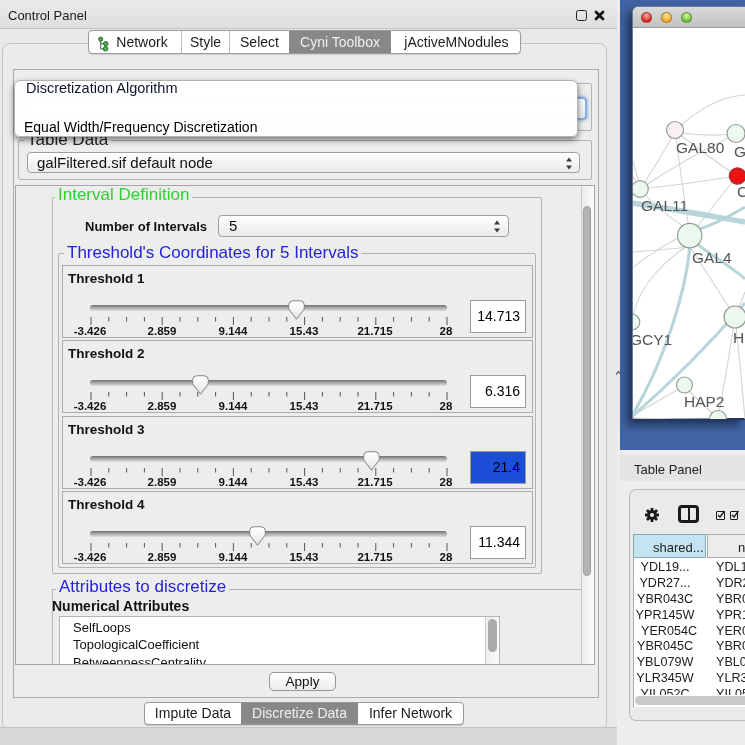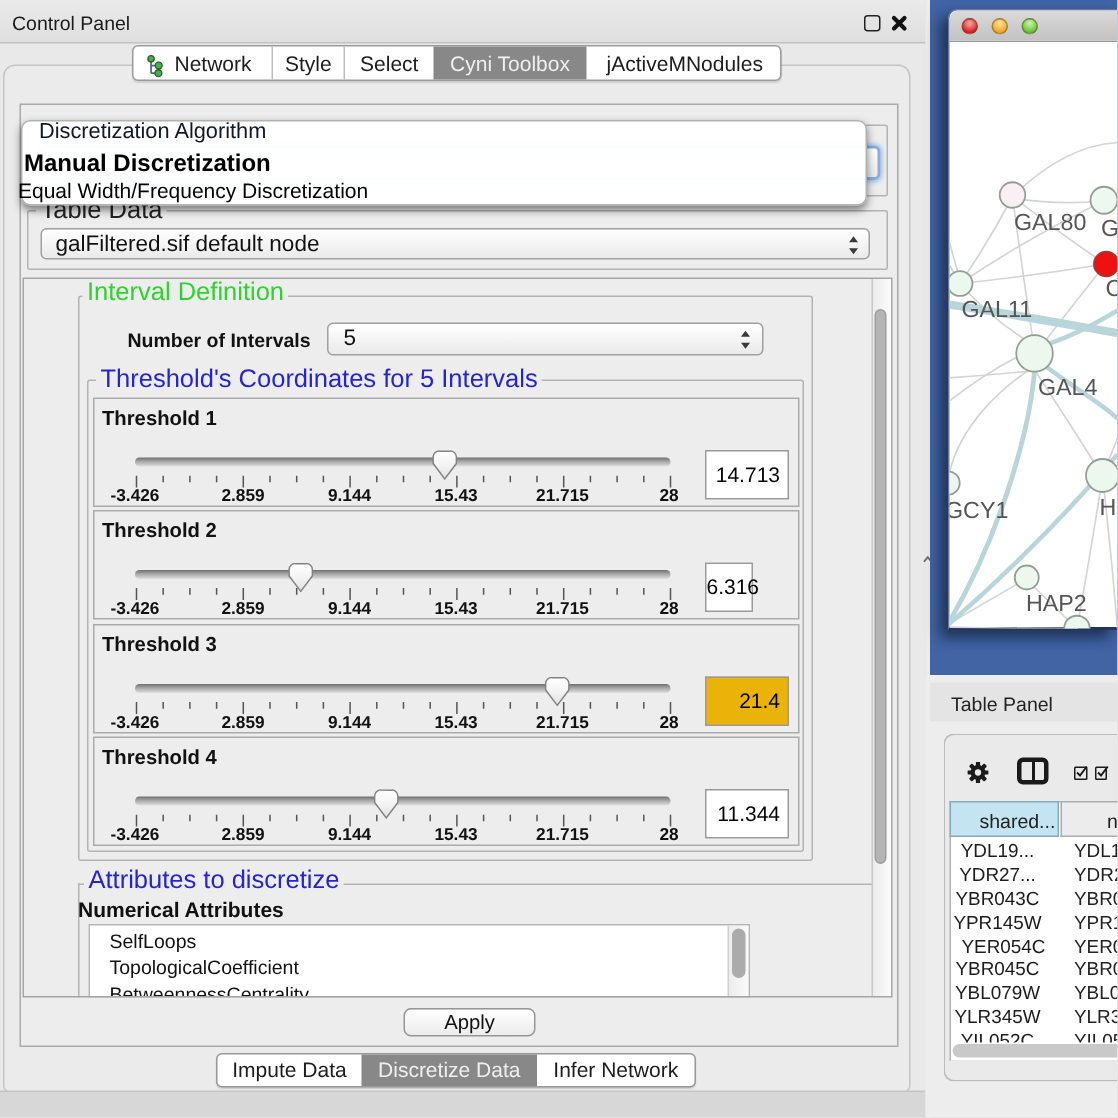--- a/index.html
+++ b/index.html
@@ -26,22 +26,21 @@
           <path d="M3.7 3.2 V12.8 M3.7 7.7 H8.8 M3.7 12.8 H8.6" stroke="#5a6b7a" stroke-width="1.2" fill="none"></path>
           <circle cx="3.7" cy="3.2" r="2.1" fill="#51a851" stroke="#1e6b1e" stroke-width="0.9"></circle>
           <circle cx="8.8" cy="7.7" r="2.3" fill="#51a851" stroke="#1e6b1e" stroke-width="0.9"></circle>
           <circle cx="8.6" cy="12.8" r="2.3" fill="#51a851" stroke="#1e6b1e" stroke-width="0.9"></circle>
         </svg>Network</span><span class="seg" style="width:48px;text-align:center;padding:0;border-left:1px solid #bdbdbd;">Style</span><span class="seg" style="width:60px;text-align:center;padding:0;border-left:1px solid #bdbdbd;">Select</span><span class="seg sel" style="width:102px;text-align:center;padding:0;">Cyni Toolbox</span><span class="seg" style="width:131px;text-align:center;padding:0;">jActiveMNodules</span></div>
 <div class="abs" style="left:13px;top:69px;width:586px;height:629px;background:#ededed;border:1px solid #aaaaaa;"></div>
 <div class="grp" style="left:18px;top:83px;width:574px;height:48px;"></div>
 <div class="abs" style="z-index:7;left:26px;top:80px;font-size:14.5px;color:#0f172a;">Discretization Algorithm</div>
 <div class="combo" style="left:27px;top:97px;width:560px;height:23px;border:2px solid #86aede;box-shadow:0 0 3px 1px rgba(100,155,225,0.6);"></div>
 <div class="abs" style="z-index:5;left:14px;top:80px;width:564px;height:57px;background:rgba(255,255,255,0.97);border:1px solid #b2b2b2;border-radius:6px;box-shadow:0 3px 6px rgba(0,0,0,0.5);"></div>
-<div class="abs" style="z-index:6;left:16px;top:101px;font-size:16px;font-weight:bold;color:#000;">Manual Discretization</div>
-<div class="abs" style="z-index:6;left:12px;top:118.5px;font-size:14px;color:#000;">Equal Width/Frequency Discretization</div>
+<div class="abs" style="z-index:6;left:24px;top:118.5px;font-size:14px;color:#000;">Equal Width/Frequency Discretization</div>
 <div class="grp" style="left:18px;top:140px;width:574px;height:40px;"></div>
 <div class="grplabel" style="left:24px;top:133px;color:#222;">Table Data</div>
 <div class="combo" style="left:27px;top:152px;width:553px;height:21px;line-height:19px;padding-left:9px;">galFiltered.sif default node<svg style="position:absolute;right:6px;top:3.5px;" width="8" height="13">
         <path d="M4 0.5 L7 4.5 L1 4.5 Z" fill="#3a3a3a"></path>
         <path d="M4 12.5 L7 8.5 L1 8.5 Z" fill="#3a3a3a"></path>
       </svg></div>
 <div class="grp" style="left:52px;top:197px;width:490px;height:377px;"></div>
 <div class="grplabel" style="left:55px;top:188px;color:#2fd32f;">Interval Definition</div>
 <div class="abs" style="left:85px;top:219px;font-size:13px;font-weight:bold;color:#111;">Number of Intervals</div>
 <div class="combo" style="left:218px;top:215px;width:291px;height:22px;line-height:20px;padding-left:10px;">5<svg style="position:absolute;right:7px;top:4px;" width="8" height="13">
@@ -128,21 +127,21 @@
     <svg class="abs" style="left:192.4px;top:375px;" width="17" height="20" viewBox="0 0 17 20">
       <defs>
         <linearGradient id="thg340" x1="0" y1="0" x2="0" y2="1">
           <stop offset="0" stop-color="#ffffff"></stop>
           <stop offset="0.55" stop-color="#f2f2f2"></stop>
           <stop offset="1" stop-color="#e0e0e0"></stop>
         </linearGradient>
       </defs>
       <path d="M0.75 9 V4.5 A4 4 0 0 1 4.75 0.75 H12.25 A4 4 0 0 1 16.25 4.5 V9 L8.5 19.25 Z" fill="url(#thg340)" stroke="#828282" stroke-width="1"></path>
     </svg>
-    <div class="abs" style="left:470px;top:375px;width:32px;height:33px;background:#fff;border:1px solid #9a9a9a;font-size:14px;line-height:31px;text-align:right;padding-right:5px;color:#000;">6.316</div>
+    <div class="abs" style="left:470px;top:375px;width:56px;height:33px;background:#fff;border:1px solid #9a9a9a;font-size:14px;line-height:31px;text-align:right;padding-right:5px;color:#000;">6.316</div>
 <div class="abs" style="left:62px;top:416px;width:471px;height:73px;border:1px solid #ababab;background:#ededed;"></div>
     <div class="abs" style="left:68px;top:422px;font-size:13.5px;font-weight:bold;color:#111;">Threshold 3</div>
     <div class="abs" style="left:90px;top:455.5px;width:357px;height:6.5px;border-radius:3px;background:linear-gradient(#6f6f6f,#a8a8a8 45%,#e0e0e0);"></div>
     <svg class="abs" style="left:89px;top:467.5px;" width="362" height="10">
       <line x1="2.00" y1="0" x2="2.00" y2="8" class="tick"></line>
       <line x1="19.80" y1="0" x2="19.80" y2="4.5" class="tick"></line>
       <line x1="37.60" y1="0" x2="37.60" y2="4.5" class="tick"></line>
       <line x1="55.40" y1="0" x2="55.40" y2="4.5" class="tick"></line>
       <line x1="73.20" y1="0" x2="73.20" y2="8" class="tick"></line>
       <line x1="91.00" y1="0" x2="91.00" y2="4.5" class="tick"></line>
@@ -171,21 +170,21 @@
     <svg class="abs" style="left:363.2px;top:451px;" width="17" height="20" viewBox="0 0 17 20">
       <defs>
         <linearGradient id="thg416" x1="0" y1="0" x2="0" y2="1">
           <stop offset="0" stop-color="#ffffff"></stop>
           <stop offset="0.55" stop-color="#f2f2f2"></stop>
           <stop offset="1" stop-color="#e0e0e0"></stop>
         </linearGradient>
       </defs>
       <path d="M0.75 9 V4.5 A4 4 0 0 1 4.75 0.75 H12.25 A4 4 0 0 1 16.25 4.5 V9 L8.5 19.25 Z" fill="url(#thg416)" stroke="#828282" stroke-width="1"></path>
     </svg>
-    <div class="abs" style="left:470px;top:451px;width:56px;height:33px;background:#eab308;border:1px solid #9a9a9a;font-size:14px;line-height:31px;text-align:right;padding-right:5px;color:#000;">21.4</div>
+    <div class="abs" style="left:470px;top:451px;width:56px;height:33px;background:#1d4ed8;border:1px solid #9a9a9a;font-size:14px;line-height:31px;text-align:right;padding-right:5px;color:#000;">21.4</div>
 <div class="abs" style="left:62px;top:491px;width:471px;height:73px;border:1px solid #ababab;background:#ededed;"></div>
     <div class="abs" style="left:68px;top:497px;font-size:13.5px;font-weight:bold;color:#111;">Threshold 4</div>
     <div class="abs" style="left:90px;top:530.5px;width:357px;height:6.5px;border-radius:3px;background:linear-gradient(#6f6f6f,#a8a8a8 45%,#e0e0e0);"></div>
     <svg class="abs" style="left:89px;top:542.5px;" width="362" height="10">
       <line x1="2.00" y1="0" x2="2.00" y2="8" class="tick"></line>
       <line x1="19.80" y1="0" x2="19.80" y2="4.5" class="tick"></line>
       <line x1="37.60" y1="0" x2="37.60" y2="4.5" class="tick"></line>
       <line x1="55.40" y1="0" x2="55.40" y2="4.5" class="tick"></line>
       <line x1="73.20" y1="0" x2="73.20" y2="8" class="tick"></line>
       <line x1="91.00" y1="0" x2="91.00" y2="4.5" class="tick"></line>
@@ -226,21 +225,21 @@
 <div class="grplabel" style="left:56px;top:580px;color:#2424d6;">Attributes to discretize</div>
 <div class="abs" style="left:52px;top:598px;font-size:14px;font-weight:bold;color:#111;">Numerical Attributes</div>
 <div class="abs" style="left:59px;top:616px;width:441px;height:49px;background:#fff;border:1px solid #b5b5b5;overflow:hidden;">
       <div style="padding:2px 0 0 13px;font-size:13px;line-height:17.3px;color:#111;">SelfLoops<br>TopologicalCoefficient<br>BetweennessCentrality</div>
       <div style="position:absolute;right:0;top:0;width:14px;height:49px;background:linear-gradient(to right,#ededed,#fafafa);border-left:1px solid #cfcfcf;"></div>
       <div style="position:absolute;right:2px;top:2px;width:9px;height:33px;background:#ababab;border-radius:5px;"></div>
     </div>
 <div class="abs" style="left:15px;top:185px;width:580px;height:480px;border:1px solid #a5a5a5;"></div>
 <div class="abs" style="left:581px;top:186px;width:13px;height:478px;background:linear-gradient(to right,#ececec,#fbfbfb);border-left:1px solid #c8c8c8;"></div>
 <div class="abs" style="left:583px;top:206px;width:8px;height:370px;background:#b4b4b4;border:1px solid #9e9e9e;border-radius:5px;"></div>
-<div class="abs" style="left:269px;top:672px;width:88px;height:19px;background:linear-gradient(#ffffff,#ececec);border:1px solid #969696;border-radius:5px;font-size:13.5px;line-height:17px;text-align:center;color:#111;">Apply</div>
+<div class="abs" style="left:269px;top:672px;width:67px;height:19px;background:linear-gradient(#ffffff,#ececec);border:1px solid #969696;border-radius:5px;font-size:13.5px;line-height:17px;text-align:center;color:#111;">Apply</div>
 <div class="abs" style="left:144px;top:702px;height:23px;width:320px;background:#fff;border:1px solid #989898;border-radius:4px;font-size:14px;white-space:nowrap;box-shadow:0 1px 1px rgba(0,0,0,0.15);"><span class="seg" style="line-height:21px;width:96px;text-align:center;padding:0;">Impute Data</span><span class="seg sel" style="line-height:21px;width:117px;text-align:center;padding:0;">Discretize Data</span><span class="seg" style="line-height:21px;width:105px;text-align:center;padding:0;">Infer Network</span></div>
 <div class="abs" style="left:617px;top:0;width:3px;height:745px;background:#ececec;"></div>
 <svg class="abs" style="left:615px;top:369.5px;" width="7" height="6">
       <path d="M1 4.5 L3.5 1.5 L6 4.5" stroke="#6a6a6a" stroke-width="1.3" fill="none"></path>
     </svg>
 <div class="abs" style="left:620px;top:0;width:125px;height:450px;background:#4164a4;"></div>
 <div class="abs" style="left:632px;top:6px;width:113px;height:414px;background:#fff;border:1px solid #68799a;border-right:none;border-bottom:2px solid #23355a;border-radius:6px 0 0 0;box-shadow:-5px 5px 9px rgba(8,18,40,0.6);"></div>
 <div class="abs" style="left:633px;top:7px;width:112px;height:21px;background:linear-gradient(#dadada,#c2c2c2);border-bottom:1px solid #999;border-radius:6px 0 0 0;"></div>
 <div class="abs" style="left:641.2px;top:11.5px;width:11px;height:11px;border-radius:50%;background:radial-gradient(circle at 50% 28%, #f4978f 12%, #d7201c 75%);border:1px solid rgba(90,60,40,0.45);"></div>
 <div class="abs" style="left:661.3px;top:11.5px;width:11px;height:11px;border-radius:50%;background:radial-gradient(circle at 50% 28%, #fbd98c 12%, #efa51f 75%);border:1px solid rgba(90,60,40,0.45);"></div>

